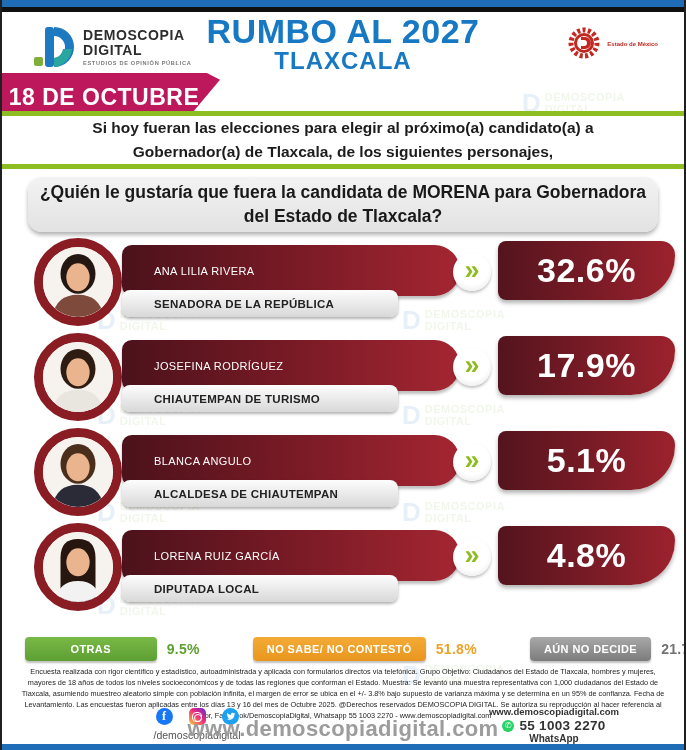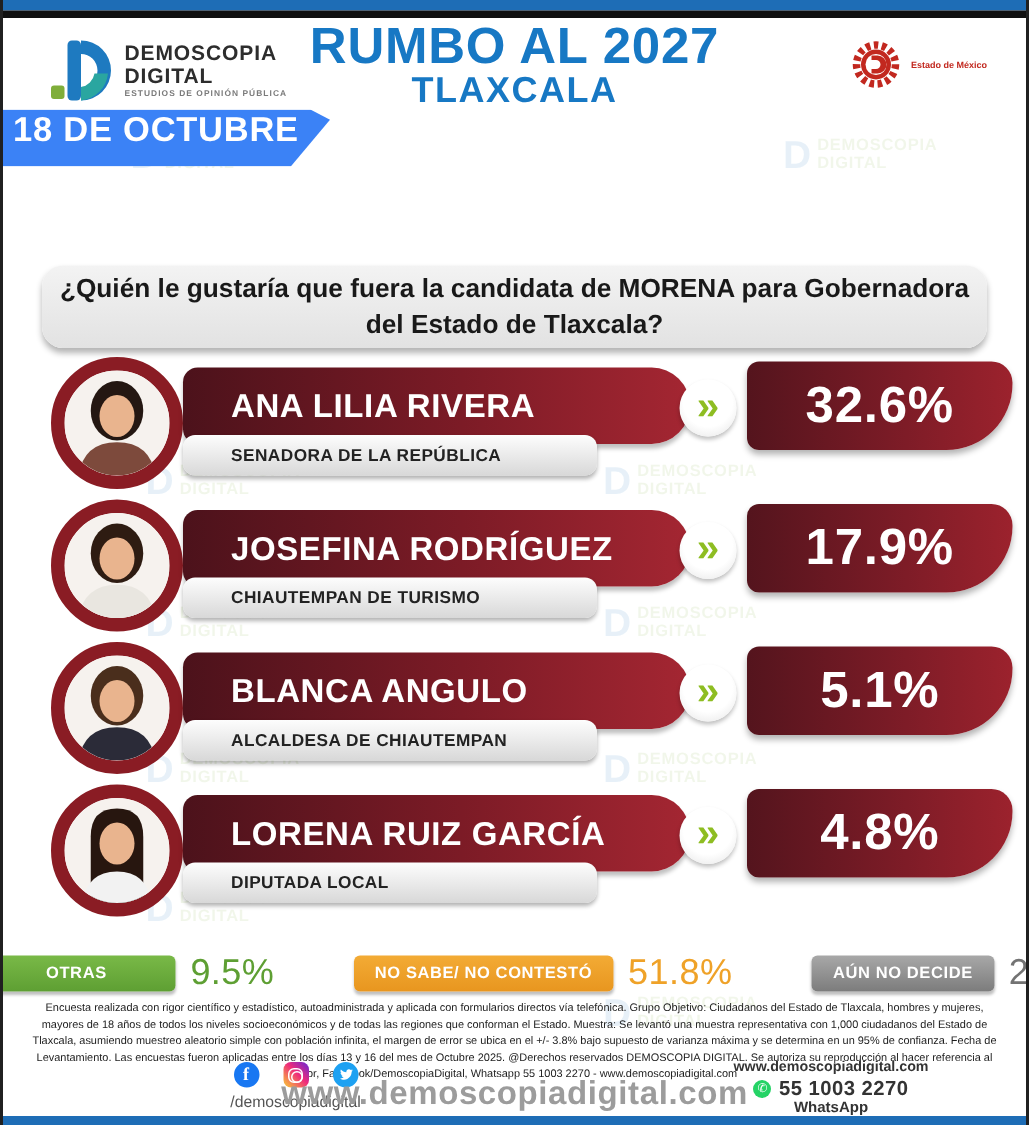--- a/index.html
+++ b/index.html
@@ -28,23 +28,23 @@
   .brand-text .tag{font-size:5.6px;font-weight:700;color:#7b7b7b;letter-spacing:.7px;margin-top:2px;}
   .title-block{position:absolute;left:50%;top:2px;transform:translateX(-50%);text-align:center;width:320px;}
   .title-main{font-size:34px;font-weight:800;color:#1778c4;letter-spacing:.5px;line-height:1.0;}
   .title-sub{font-size:24px;font-weight:800;color:#1778c4;letter-spacing:1px;line-height:1.1;}
   .partner{position:absolute;right:26px;top:14px;display:flex;align-items:center;gap:6px;}
   .partner-text{text-align:right;}
   .partner-name{font-family:"Liberation Serif", serif;font-size:22px;font-weight:700;color:#161616;line-height:1;}
   .partner-sub{font-size:6px;color:#c2281f;font-weight:700;text-align:right;margin-top:1px;}
 
   
-  .ribbon{position:absolute;top:73px;left:0;width:218px;height:38px;background:#3b82f6;
+  .ribbon{position:absolute;top:73px;left:0;width:218px;height:38px;background:#be185d;
     clip-path:polygon(0 0,94% 0,100% 18%,88% 100%,0 100%);
-    display:flex;align-items:flex-start;justify-content:center;z-index:2;}
+    display:flex;align-items:flex-end;justify-content:center;z-index:2;}
   .ribbon span{font-size:23px;font-weight:800;color:#ffffff;letter-spacing:.5px;padding-right:14px;}
 
   
   .intro{position:absolute;top:111px;left:0;width:100%;height:58px;background:#ffffff;
     border-top:5px solid #8ebd22;border-bottom:5px solid #8ebd22;
     display:flex;align-items:center;justify-content:center;z-index:1;}
   .intro p{font-size:15.5px;font-weight:600;color:#1c1c1c;text-align:center;line-height:1.55;width:600px;}
 
   
   .q-box{position:absolute;top:177px;left:26px;right:26px;height:55px;
@@ -55,21 +55,21 @@
 
   
   .row{position:absolute;left:0;width:100%;height:95px;}
   .avatar{position:absolute;left:32px;top:4px;width:88px;height:88px;border-radius:50%;
     border:9px solid #8a1c24;background:#f6f2ee;overflow:hidden;box-shadow:0 0 0 3px #ffffff inset;}
   .avatar svg{width:100%;height:100%;display:block;}
   .name-bar{position:absolute;left:120px;top:11px;width:338px;height:51px;
     background:linear-gradient(90deg,#4c121b,#7c1b26 55%,#a42632);
     border-radius:10px 26px 26px 10px;display:flex;align-items:center;
     box-shadow:0 3px 3px rgba(0,0,0,.25);}
-  .name-bar span{color:#ffffff;font-size:22px;font-weight:700;letter-spacing:.4px;padding-left:32px;}
+  .name-bar span{color:#ffffff;font-size:11px;font-weight:400;letter-spacing:.4px;padding-left:32px;}
   .title-bar{position:absolute;left:120px;top:56px;width:276px;height:27px;
     background:linear-gradient(180deg,#fdfdfd,#d8d8d8);
     border-radius:8px;box-shadow:0 2px 3px rgba(0,0,0,.3);
     display:flex;align-items:center;z-index:2;}
   .title-bar span{font-size:11.5px;font-weight:800;color:#222222;letter-spacing:.3px;padding-left:32px;}
   .chev{position:absolute;left:451px;top:19px;width:38px;height:38px;border-radius:50%;
     background:radial-gradient(circle at 50% 40%,#ffffff 55%,#e3e3e3);
     box-shadow:0 2px 3px rgba(0,0,0,.25);display:flex;align-items:center;justify-content:center;}
   .chev span{color:#8ebd22;font-size:27px;font-weight:800;line-height:1;margin-top:-3px;}
   .pct-box{position:absolute;left:496px;top:7px;width:177px;height:59px;
@@ -88,21 +88,21 @@
   
   .stats{position:absolute;top:634px;left:0;width:100%;height:30px;
     display:flex;align-items:center;justify-content:center;gap:12px;}
   .stat{display:flex;align-items:center;gap:10px;}
   .stat-chip{height:24px;display:flex;align-items:center;justify-content:center;
     border-radius:4px;padding:0 14px;box-shadow:0 2px 2px rgba(0,0,0,.25);margin-left:41px;}
   .stat-chip span{color:#ffffff;font-size:11px;font-weight:800;letter-spacing:.4px;white-space:nowrap;}
   .chip-green{background:linear-gradient(180deg,#79b947,#5e9f33);min-width:132px;}
   .chip-orange{background:linear-gradient(180deg,#f3ab35,#e8961f);}
   .chip-gray{background:linear-gradient(180deg,#a8a8a8,#7c7c7c);min-width:112px;}
-  .stat-val{font-size:24px;font-weight:400;letter-spacing:.3px;}
+  .stat-val{font-size:14px;font-weight:700;letter-spacing:.3px;}
   .val-green{color:#5e9f33;} .val-orange{color:#efa228;} .val-dark{color:#737373;}
 
   
   .method{position:absolute;top:667px;left:14px;right:14px;text-align:center;}
   .method p{font-size:7.3px;font-weight:500;color:#1d1d1d;line-height:1.5;}
 
   
   .footer{position:absolute;top:706px;left:0;width:100%;height:38px;}
   .social{position:absolute;left:110px;top:2px;width:170px;text-align:center;}
   .social-icons{display:flex;justify-content:center;gap:16px;align-items:center;}
@@ -205,20 +205,23 @@
         <div class="partner-text">
           <div class="partner-sub">Estado de México</div>
         </div>
       </div>
     </div>
 
     <div class="ribbon">
       <span>18 DE OCTUBRE</span>
     </div>
 
+    <div class="intro">
+      <p>Si hoy fueran las elecciones para elegir al próximo(a) candidato(a) a Gobernador(a) de Tlaxcala, de los siguientes personajes,</p>
+    </div>
 
     <div class="q-box">
       <p>¿Quién le gustaría que fuera la candidata de MORENA para Gobernadora del Estado de Tlaxcala?</p>
     </div>
 
     <div class="row c1" style="top:234px">
       <div class="avatar">
         <svg viewBox="0 0 60 60">
           <rect class="av-bg" x="0" y="0" width="60" height="60"></rect>
           <ellipse class="av-hair" cx="30" cy="23" rx="15" ry="17"></ellipse>

